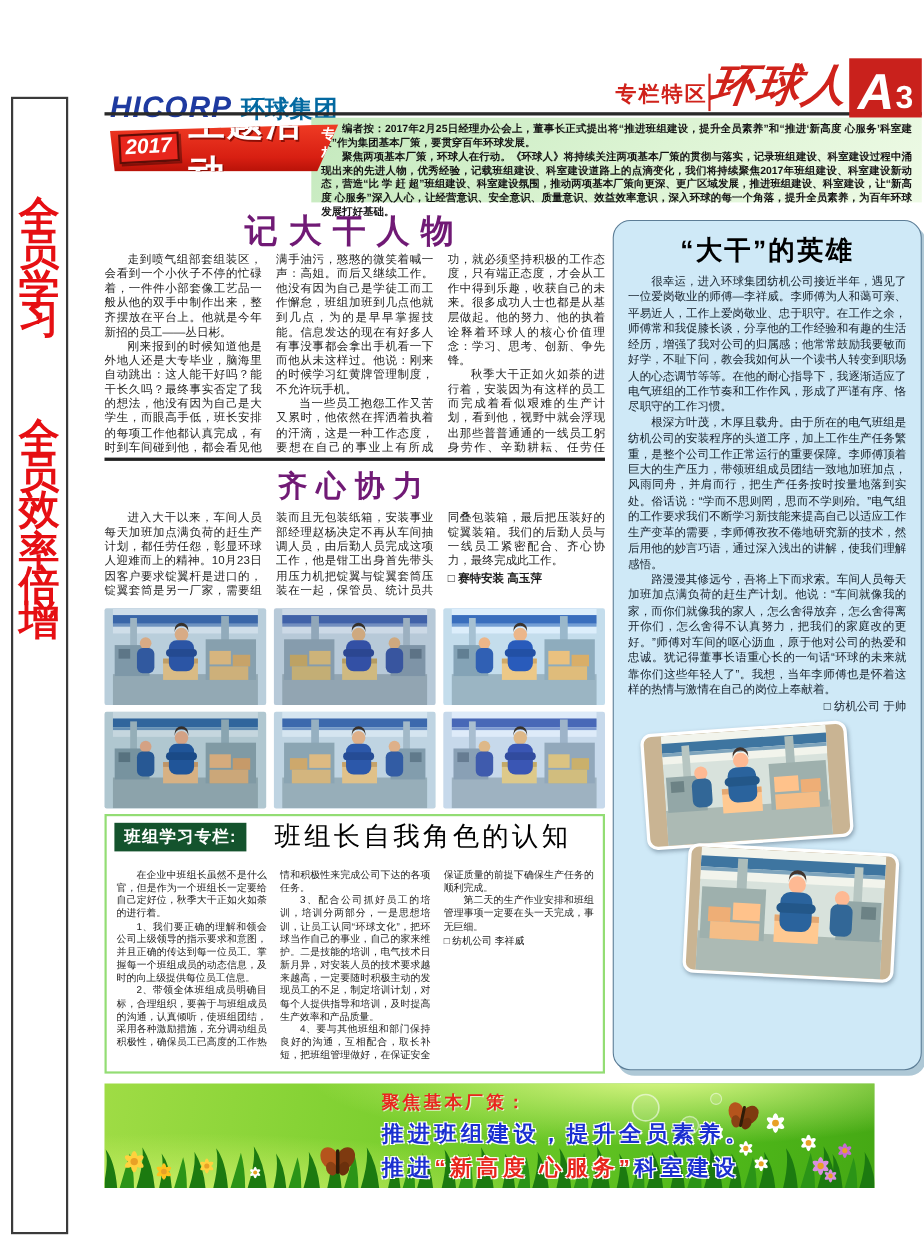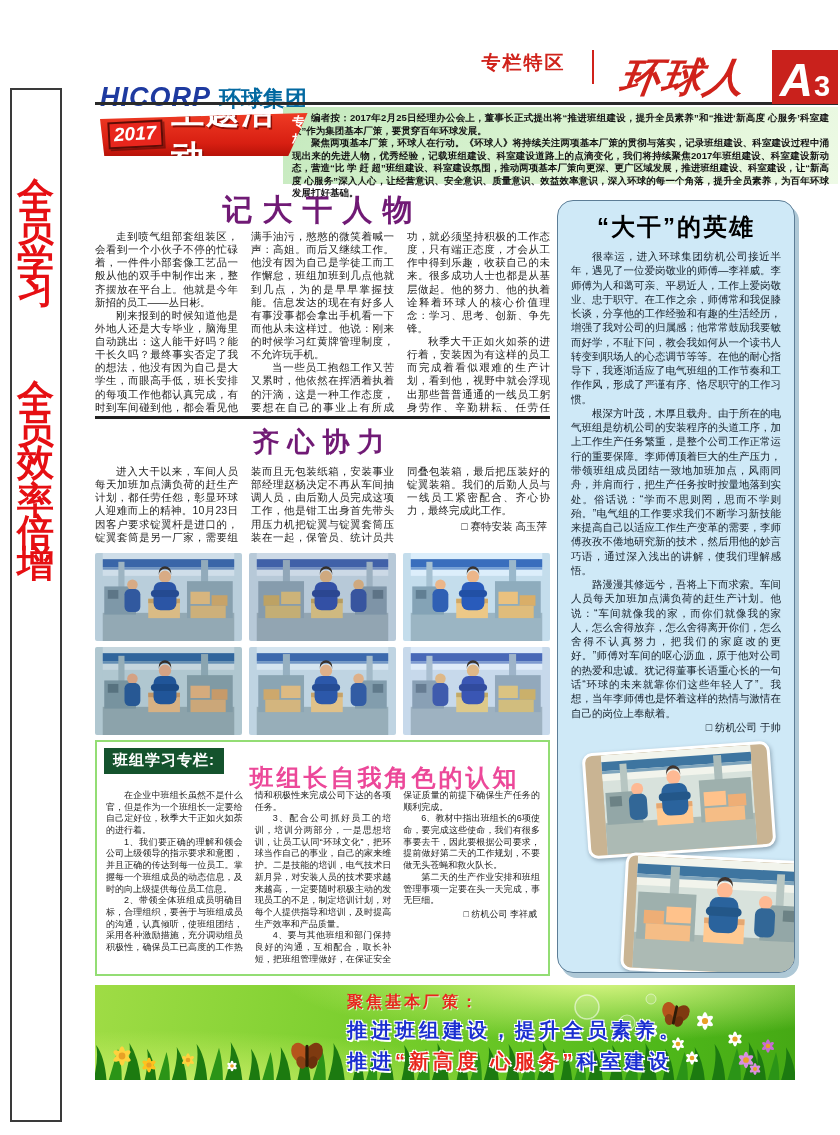--- a/index.html
+++ b/index.html
@@ -16,21 +16,21 @@
   .slogan-box .txt{
     writing-mode:vertical-rl;text-orientation:upright;
     font-family:"DejaVu Serif",serif;font-weight:bold;
     font-size:37px;letter-spacing:33px;color:#e60f13;padding-top:58px;line-height:48px;
   }
   
   .logo{position:absolute;left:100px;top:66px;display:flex;align-items:baseline;gap:8px;}
   .logo .hicorp{font-style:italic;font-weight:900;font-size:27px;color:#1e3aa0;letter-spacing:1px;margin-top:16px;}
   .logo .cn{font-weight:900;font-size:22px;color:#0369a1;}
   .header-rule{position:absolute;left:95px;top:102px;width:743px;height:2.5px;background:#2a2a2a;}
-  .mast{position:absolute;right:2px;top:50px;display:flex;gap:26px;}
+  .mast{position:absolute;right:2px;top:50px;display:flex;align-items:flex-end;gap:0;}
   .mast .section{font-size:19px;font-weight:bold;color:#d0221b;padding-bottom:8px;letter-spacing:2px;}
   .mast .divider{width:2.5px;height:34px;background:#d0221b;margin-bottom:6px;}
   .mast .name{
     font-family:"DejaVu Serif",serif;font-style:italic;font-weight:bold;
     font-size:40px;color:#d0221b;transform:skewX(-8deg);padding-bottom:2px;letter-spacing:2px;
   }
   .page-badge{
     width:66px;height:52px;background:#c9211c;display:flex;align-items:flex-end;justify-content:center;
     padding-bottom:2px;gap:1px;
   }
@@ -62,21 +62,21 @@
   
   .art-title{position:absolute;width:455px;left:95px;text-align:center;font-weight:900;color:#701a75;}
   .t1{top:190px;font-size:30px;letter-spacing:10px;}
   .t2{top:424px;font-size:27px;letter-spacing:8px;}
   .art-body{
     position:absolute;left:95px;width:455px;
     column-count:3;column-gap:13px;column-fill:auto;
     font-size:10.5px;line-height:1.25;text-align:justify;color:#1d1d1d;overflow:hidden;
   }
   .art-body p{margin:0;text-indent:2em;}
-  .art-body .sig{text-indent:0;text-align:right;padding-right:3px;margin-top:2px;}
+  .art-body .sig{text-indent:0;padding-right:3px;margin-top:2px;font-weight:bold;}
   .b1{top:230px;height:184px;}
   .b2{top:465px;height:83px;}
   .rule2{position:absolute;left:95px;top:416px;width:455px;height:2.5px;background:#222;}
   
   .photo-grid{
     position:absolute;left:95px;top:553px;width:455px;
     display:grid;grid-template-columns:repeat(3,1fr);grid-auto-rows:88px;gap:6px 7px;
   }
   .photo{overflow:hidden;border-radius:2px;background:#b9cedb;}
   .photo svg{width:100%;height:100%;display:block;}
@@ -88,33 +88,33 @@
   
   .study-box{
     position:absolute;left:95px;top:740px;width:455px;height:236px;
     border:2.5px solid #93dd74;background:#fff;box-sizing:border-box;
   }
   .study-label{
     position:absolute;left:7px;top:6px;background:#14532d;color:#fff;
     font-weight:900;font-size:15px;padding:3px 9px 4px;letter-spacing:1px;
   }
   .study-title{
-    position:absolute;left:135px;top:20px;width:305px;text-align:center;
-    font-weight:700;font-size:24px;letter-spacing:3px;color:#ec4899;
+    position:absolute;left:135px;top:2px;width:305px;text-align:center;
+    font-weight:400;font-size:24px;letter-spacing:3px;color:#000000;
   }
   .study-body{
     position:absolute;left:9px;top:48px;width:434px;height:178px;
     column-count:3;column-gap:12px;column-fill:auto;
     font-size:9px;line-height:1.3;text-align:justify;color:#1d1d1d;overflow:hidden;
   }
   .study-body p{margin:0;text-indent:2em;}
-  .study-body .sig{text-indent:0;text-align:right;padding-right:3px;margin-top:2px;}
+  .study-body .sig{text-indent:0;padding-right:3px;margin-top:2px;}
   
   .hero-box{
-    position:absolute;left:557px;top:200px;width:238px;height:773px;
+    position:absolute;left:557px;top:200px;width:281px;height:773px;
     background:#cfe9f7;border:1.5px solid #5c7d96;border-radius:16px;
     box-shadow:4px 5px 0 #aec8d6;box-sizing:border-box;overflow:hidden;padding:8px 13px 0;
   }
   .hero-title{text-align:center;font-weight:900;font-size:24px;letter-spacing:2px;color:#000;margin:2px 0 6px;}
   .hero-box p{margin:0;text-indent:2em;font-size:10.5px;line-height:1.36;text-align:justify;color:#16212c;}
   .hero-box .sig{text-indent:0;text-align:right;font-size:10.5px;color:#16212c;margin-top:1px;}
   .hero-photo{background:#c9b493;border:3px solid #fff;border-radius:10px;box-shadow:1px 2px 4px rgba(40,60,80,.4);overflow:hidden;}
   .hp1{width:182px;height:100px;margin:12px 0 0 14px;transform:rotate(-4deg);}
   .hp2{width:186px;height:112px;margin:4px 0 0 52px;transform:rotate(3deg);}
   .hero-photo svg{width:100%;height:100%;display:block;filter:sepia(.25) hue-rotate(-12deg) saturate(1.25) brightness(1.05);}
@@ -268,21 +268,20 @@
 
 <div class="study-box">
   <div class="study-label">班组学习专栏:</div>
   <div class="study-title">班组长自我角色的认知</div>
   <div class="study-body">
     <p>在企业中班组长虽然不是什么官，但是作为一个班组长一定要给自己定好位，秋季大干正如火如荼的进行着。</p>
     <p>1、我们要正确的理解和领会公司上级领导的指示要求和意图，并且正确的传达到每一位员工。掌握每一个班组成员的动态信息，及时的向上级提供每位员工信息。</p>
     <p>2、带领全体班组成员明确目标，合理组织，要善于与班组成员的沟通，认真倾听，使班组团结，采用各种激励措施，充分调动组员积极性，确保员工已高度的工作热情和积极性来完成公司下达的各项任务。</p>
     <p>3、配合公司抓好员工的培训，培训分两部分，一是思想培训，让员工认同“环球文化”，把环球当作自己的事业，自己的家来维护。二是技能的培训，电气技术日新月异，对安装人员的技术要求越来越高，一定要随时积极主动的发现员工的不足，制定培训计划，对每个人提供指导和培训，及时提高生产效率和产品质量。</p>
     <p>4、要与其他班组和部门保持良好的沟通，互相配合，取长补短，把班组管理做好，在保证安全保证质量的前提下确保生产任务的顺利完成。</p>
-    <p>6、教材中指出班组长的6项使命，要完成这些使命，我们有很多事要去干，因此要根据公司要求，提前做好第二天的工作规划，不要做无头苍蝇和救火队长。</p>
     <p>第二天的生产作业安排和班组管理事项一定要在头一天完成，事无巨细。</p>
     <p class="sig">□ 纺机公司 李祥威</p>
   </div>
 </div>
 
 <div class="hero-box">
   <div class="hero-title">“大干”的英雄</div>
   <p>很幸运，进入环球集团纺机公司接近半年，遇见了一位爱岗敬业的师傅—李祥威。李师傅为人和蔼可亲、平易近人，工作上爱岗敬业、忠于职守。在工作之余，师傅常和我促膝长谈，分享他的工作经验和有趣的生活经历，增强了我对公司的归属感；他常常鼓励我要敏而好学，不耻下问，教会我如何从一个读书人转变到职场人的心态调节等等。在他的耐心指导下，我逐渐适应了电气班组的工作节奏和工作作风，形成了严谨有序、恪尽职守的工作习惯。</p>
   <p>根深方叶茂，木厚且载舟。由于所在的电气班组是纺机公司的安装程序的头道工序，加上工作生产任务繁重，是整个公司工作正常运行的重要保障。李师傅顶着巨大的生产压力，带领班组成员团结一致地加班加点，风雨同舟，并肩而行，把生产任务按时按量地落到实处。俗话说：“学而不思则罔，思而不学则殆。”电气组的工作要求我们不断学习新技能来提高自己以适应工作生产变革的需要，李师傅孜孜不倦地研究新的技术，然后用他的妙言巧语，通过深入浅出的讲解，使我们理解感悟。</p>
   <p>路漫漫其修远兮，吾将上下而求索。车间人员每天加班加点满负荷的赶生产计划。他说：“车间就像我的家，而你们就像我的家人，怎么舍得放弃，怎么舍得离开你们，怎么舍得不认真努力，把我们的家庭改的更好。”师傅对车间的呕心沥血，原于他对公司的热爱和忠诚。犹记得董事长语重心长的一句话“环球的未来就靠你们这些年轻人了”。我想，当年李师傅也是怀着这样的热情与激情在自己的岗位上奉献着。</p>

